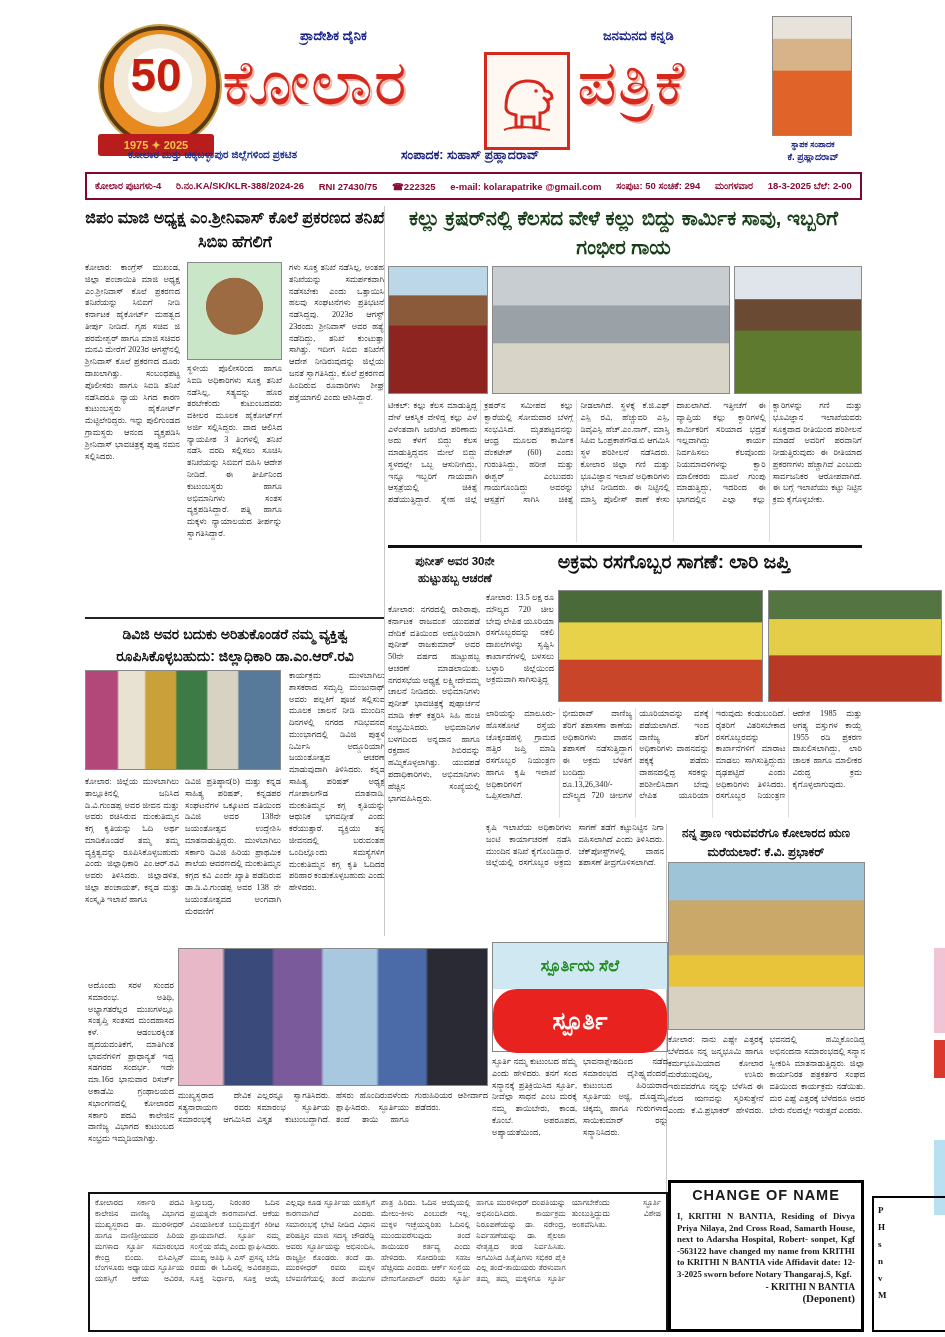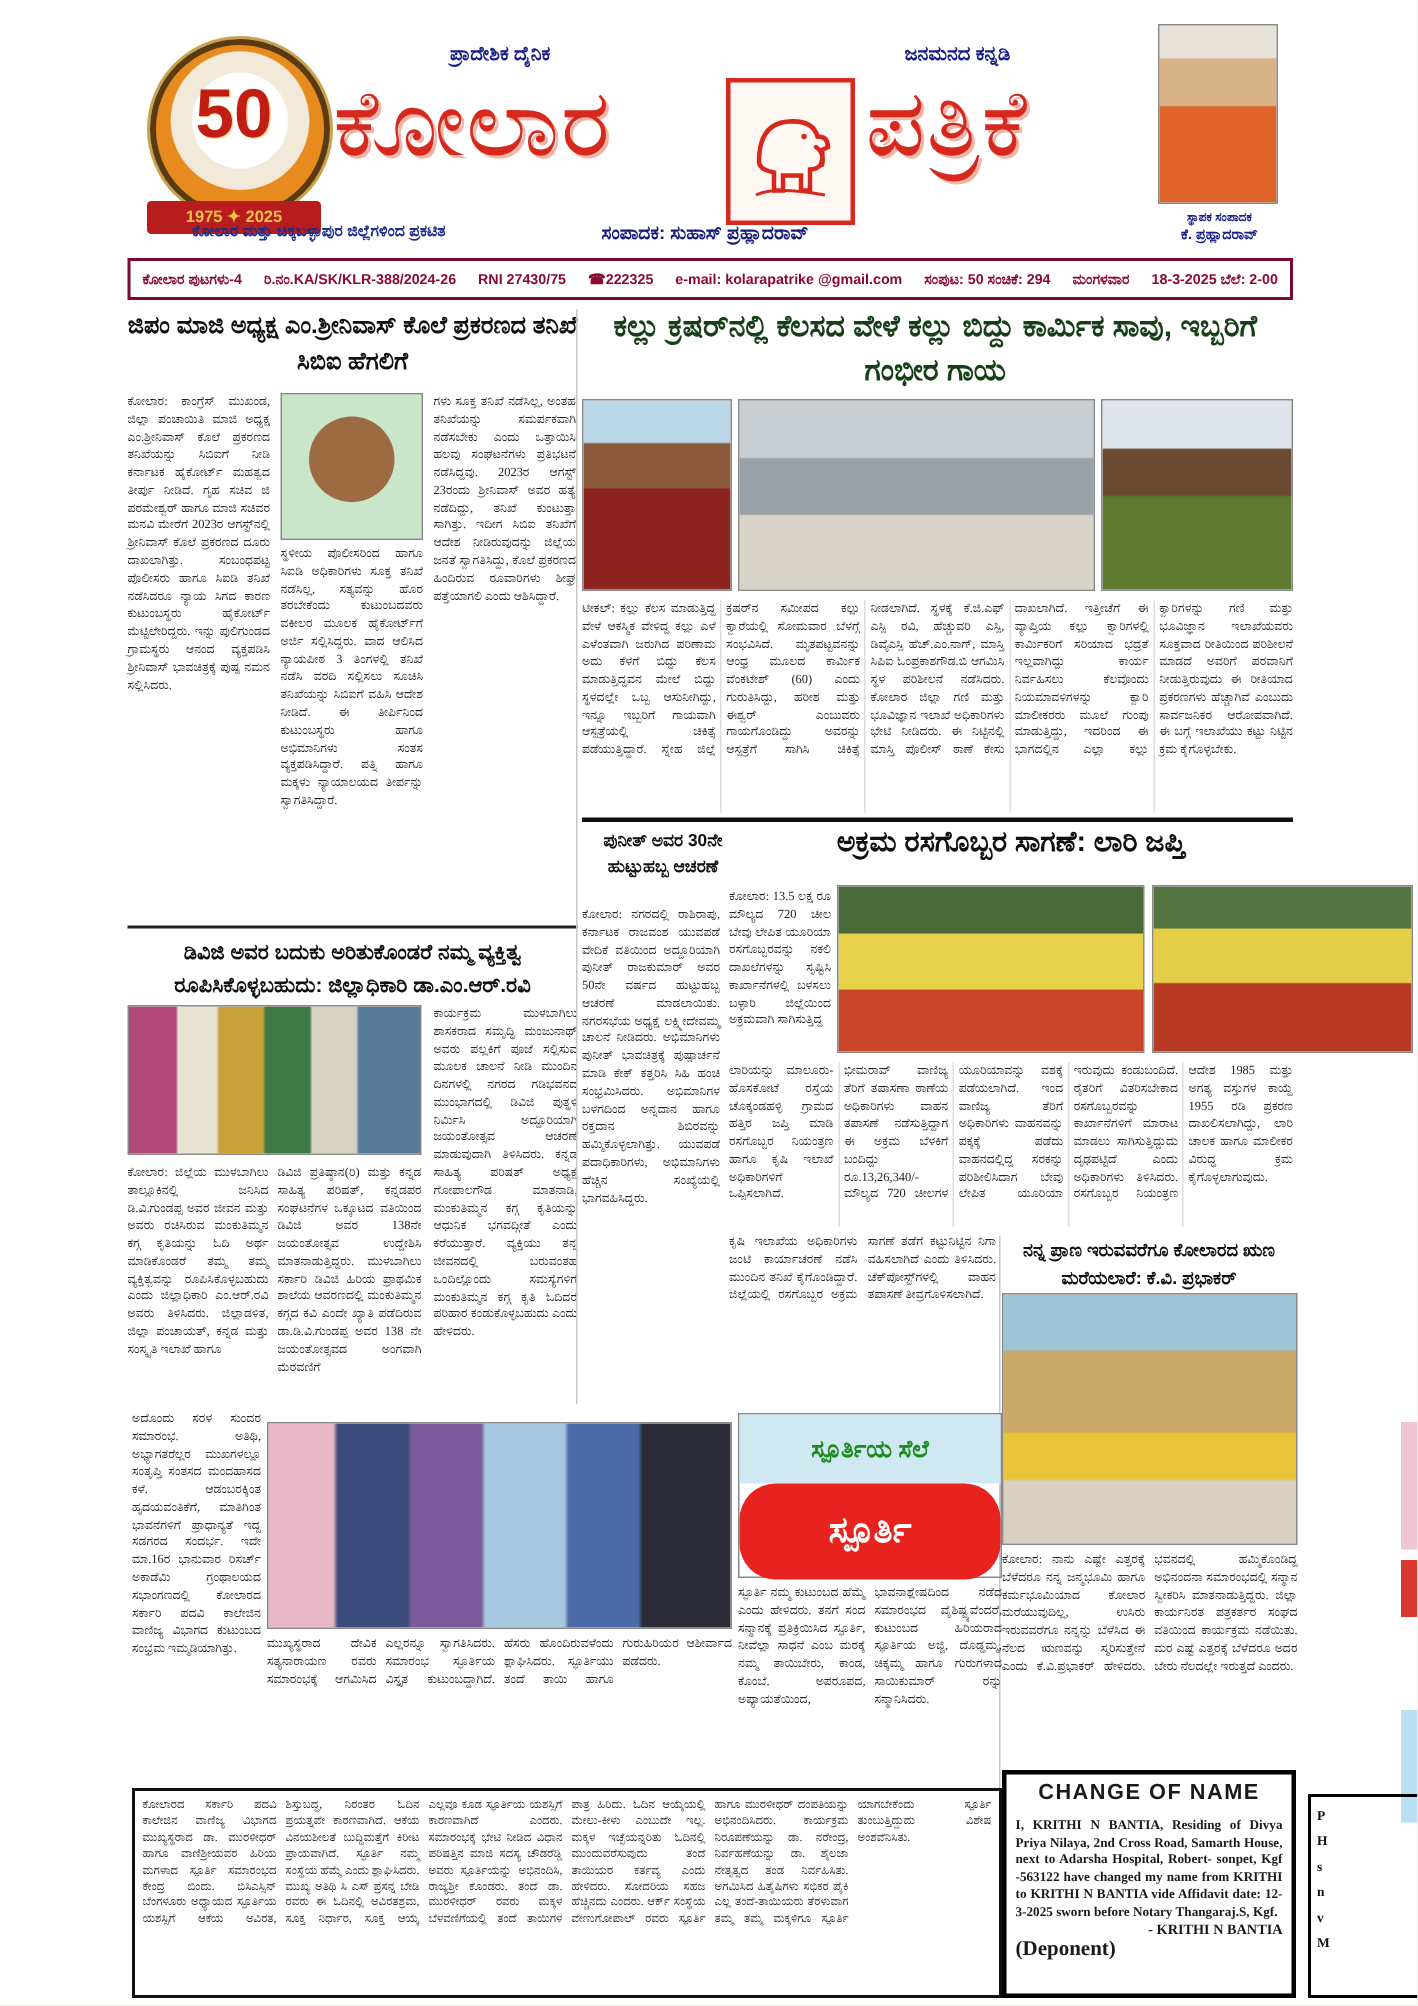--- a/index.html
+++ b/index.html
@@ -65,43 +65,43 @@
   .crusher-head{left:385px;top:204px;width:477px;font-size:20px;line-height:1.45;color:#173f17;}
   .ph-injured1{left:388px;top:266px;width:100px;height:128px;
     background:linear-gradient(180deg,#bcd8e8 0 22%,#8a5a3a 23% 46%,#8e2420 47% 100%);}
   .ph-quarry{left:492px;top:266px;width:238px;height:128px;
     background:linear-gradient(180deg,#c8cdd2 0 30%,#9aa2a8 31% 60%,#d8d4c8 61% 100%);}
   .ph-injured2{left:734px;top:266px;width:128px;height:128px;
     background:linear-gradient(180deg,#dfe5ea 0 25%,#6a4a32 26% 50%,#5d7a2e 51% 100%);}
   .crusher-body{left:388px;top:400px;width:474px;height:142px;column-count:5;column-gap:7px;column-rule:1px solid #ddd;}
   .rule-dark{left:388px;top:545px;width:474px;height:3px;background:#111;}
   
-  .punith-head{left:396px;top:553px;width:92px;font-size:11.5px;line-height:1.5;}
+  .punith-head{left:409px;top:553px;width:92px;font-size:11.5px;line-height:1.5;}
   .punith-body{left:388px;top:604px;width:92px;height:344px;}
   .fert-head{left:486px;top:550px;width:376px;font-size:19px;line-height:1.3;}
   .ph-truck1{left:558px;top:590px;width:205px;height:112px;
     background:linear-gradient(180deg,#4a6a3a 0 28%,#e8d24a 29% 62%,#c8452a 63% 100%);}
   .ph-truck2{left:768px;top:590px;width:174px;height:112px;
     background:linear-gradient(180deg,#547442 0 25%,#e4ce48 26% 58%,#b83a26 59% 100%);}
   .fert-lead{left:486px;top:592px;width:68px;height:112px;}
   .fert-row1{left:486px;top:708px;width:376px;height:110px;column-count:5;column-gap:7px;column-rule:1px solid #ddd;}
   .fert-row2{left:486px;top:822px;width:178px;height:118px;column-count:2;column-gap:7px;}
   
   .runa-head{left:668px;top:824px;width:196px;font-size:12px;line-height:1.6;}
   .ph-felicitation{left:668px;top:862px;width:197px;height:168px;
     background:linear-gradient(180deg,#9ec4d8 0 22%,#caa86a 23% 55%,#e8c43a 56% 74%,#d8d0c0 75% 100%);}
   .runa-body{left:668px;top:1034px;width:197px;height:142px;column-count:2;column-gap:6px;}
   .con-box{left:668px;top:1180px;width:196px;height:152px;border:3px solid #000;box-sizing:border-box;
     padding:4px 6px;background:#fff;}
   .con-title{font-family:"Liberation Sans",sans-serif;font-size:14.5px;font-weight:800;text-align:center;letter-spacing:1px;}
   .con-body{font-size:8.8px;font-weight:700;line-height:1.32;text-align:justify;margin-top:8px;}
   .con-sig{font-size:9.5px;font-weight:800;text-align:right;margin-top:1px;}
-  .con-dep{font-size:14px;font-weight:700;}
-  
-  .sp-intro{left:88px;top:940px;width:86px;height:248px;}
+  .con-dep{font-size:11px;font-weight:700;text-align:right;}
+  
+  .sp-intro{left:88px;top:980px;width:86px;height:248px;}
   .ph-family{left:178px;top:948px;width:310px;height:138px;
     background:linear-gradient(90deg,#e8b8c8 0 14%,#3a4a7a 15% 30%,#7a5a9a 31% 46%,#a8c8e0 47% 64%,#4a6aa8 65% 80%,#2a2a34 81% 100%);}
   .sp-promo{left:492px;top:942px;width:176px;height:110px;border:1px solid #888;box-sizing:border-box;}
   .sp-promo-top{height:46px;background:#cfe8f2;display:flex;align-items:center;justify-content:center;
     font-family:"Liberation Sans",sans-serif;font-size:16px;font-weight:800;color:#1d8a1d;}
   .sp-promo-bottom{height:64px;background:#e8231f;display:flex;align-items:center;justify-content:center;
     font-family:"Liberation Sans",sans-serif;font-size:24px;font-weight:800;color:#ffffff;border-radius:24px;}
   .sp-midA{left:178px;top:1090px;width:310px;height:98px;column-count:4;column-gap:6px;}
   .sp-midB{left:492px;top:1056px;width:176px;height:132px;column-count:2;column-gap:6px;}
   .sp-bottom{left:88px;top:1192px;width:580px;height:140px;border:2px solid #111;box-sizing:border-box;

